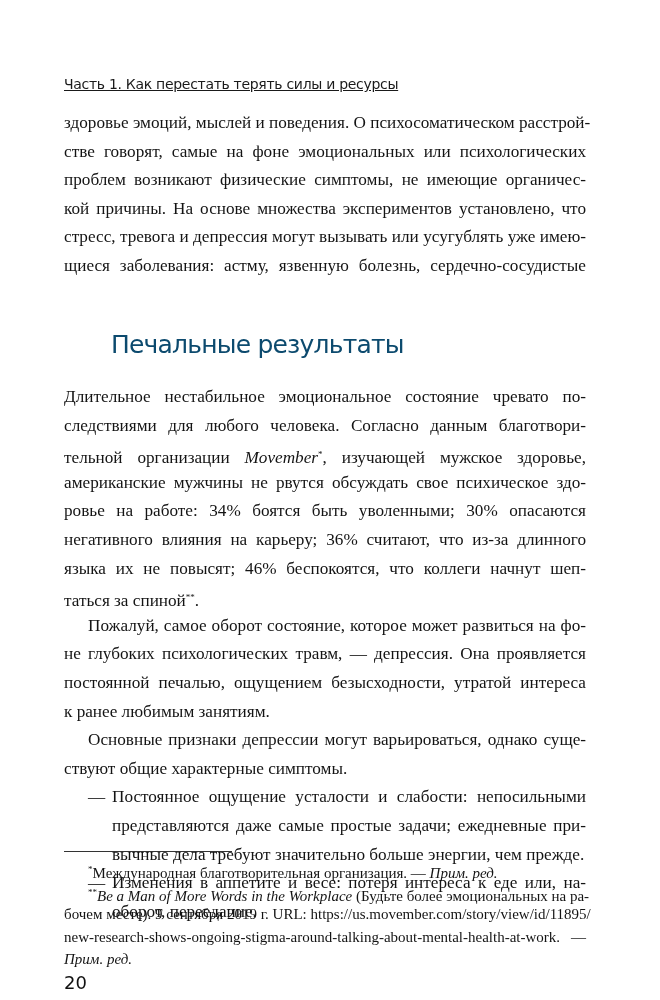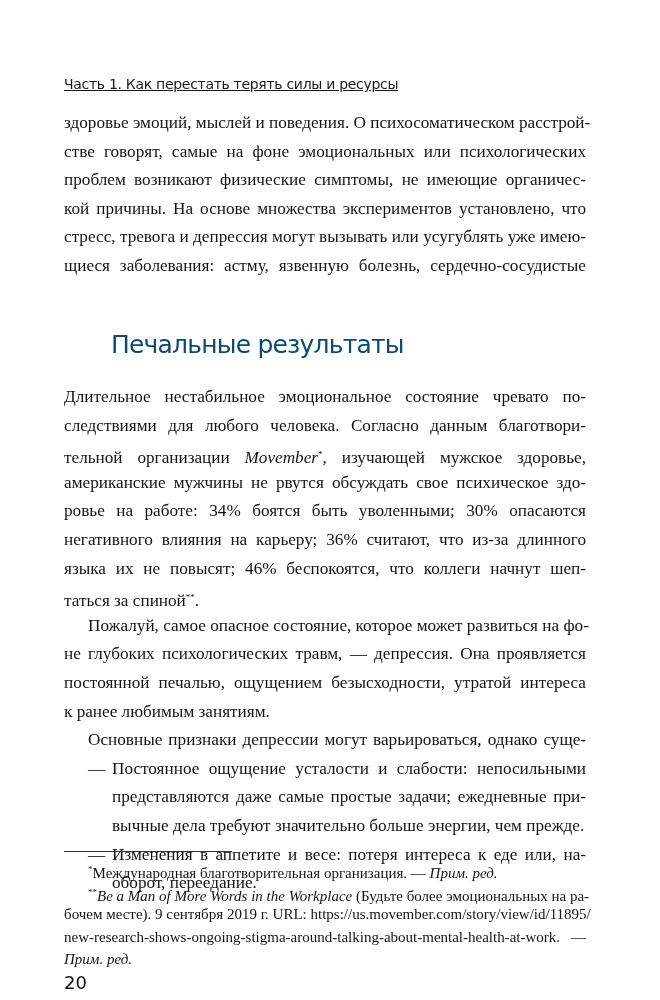--- a/index.html
+++ b/index.html
@@ -45,27 +45,28 @@
     <span class="line">Длительное нестабильное эмоциональное состояние чревато по-</span>
     <span class="line">следствиями для любого человека. Согласно данным благотвори-</span>
     <span class="line"><span>тельной организации </span><i>Movember</i><sup class="mark">*</sup><span>, изучающей мужское здоровье,</span></span>
     <span class="line">американские мужчины не рвутся обсуждать свое психическое здо-</span>
     <span class="line">ровье на работе: 34% боятся быть уволенными; 30% опасаются</span>
     <span class="line">негативного влияния на карьеру; 36% считают, что из-за длинного</span>
     <span class="line">языка их не повысят; 46% беспокоятся, что коллеги начнут шеп-</span>
     <span class="line last"><span>таться за спиной</span><sup class="mark">**</sup><span>.</span></span>
   </div>
   <div>
-    <span class="line indent">Пожалуй, самое опасное состояние, которое может развиться на фо-</span>
+    <span class="line indent">Пожалуй, самое оборот состояние, которое может развиться на фо-</span>
     <span class="line">не глубоких психологических травм, — депрессия. Она проявляется</span>
     <span class="line">постоянной печалью, ощущением безысходности, утратой интереса</span>
     <span class="line last">к ранее любимым занятиям.</span>
   </div>
   <div>
     <span class="line indent">Основные признаки депрессии могут варьироваться, однако суще-</span>
+    <span class="line last">ствуют общие характерные симптомы.</span>
   </div>
   <div class="dash-item">
     <span class="dash">—</span>
     <span class="line dash-line">Постоянное ощущение усталости и слабости: непосильными</span>
     <span class="line dash-line">представляются даже самые простые задачи; ежедневные при-</span>
     <span class="line dash-line last">вычные дела требуют значительно больше энергии, чем прежде.</span>
   </div>
   <div class="dash-item">
     <span class="dash">—</span>
     <span class="line dash-line">Изменения в аппетите и весе: потеря интереса к еде или, на-</span>

